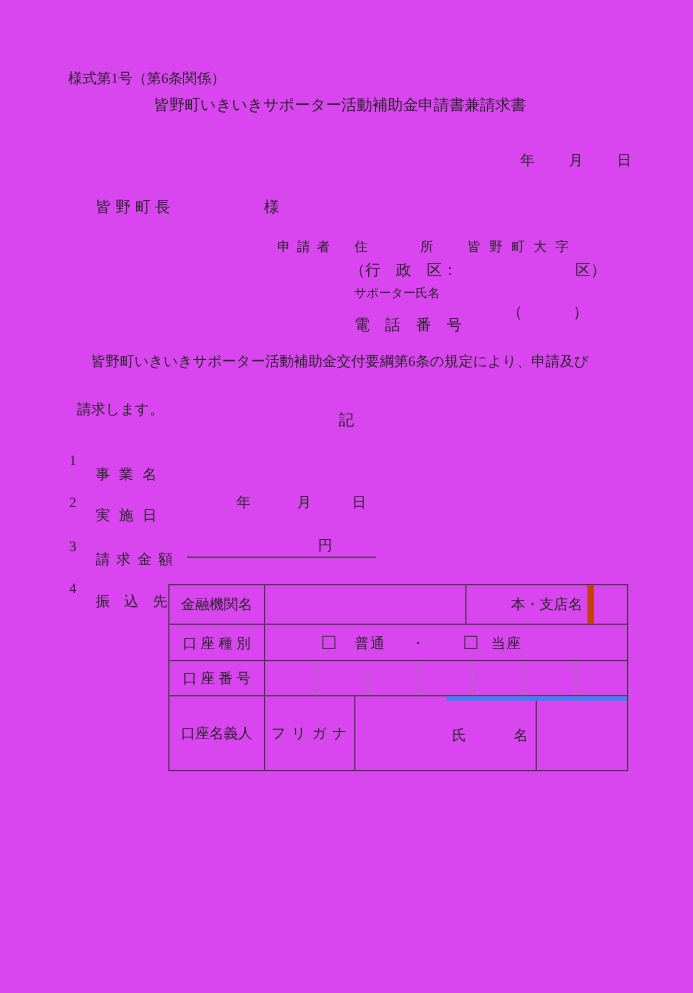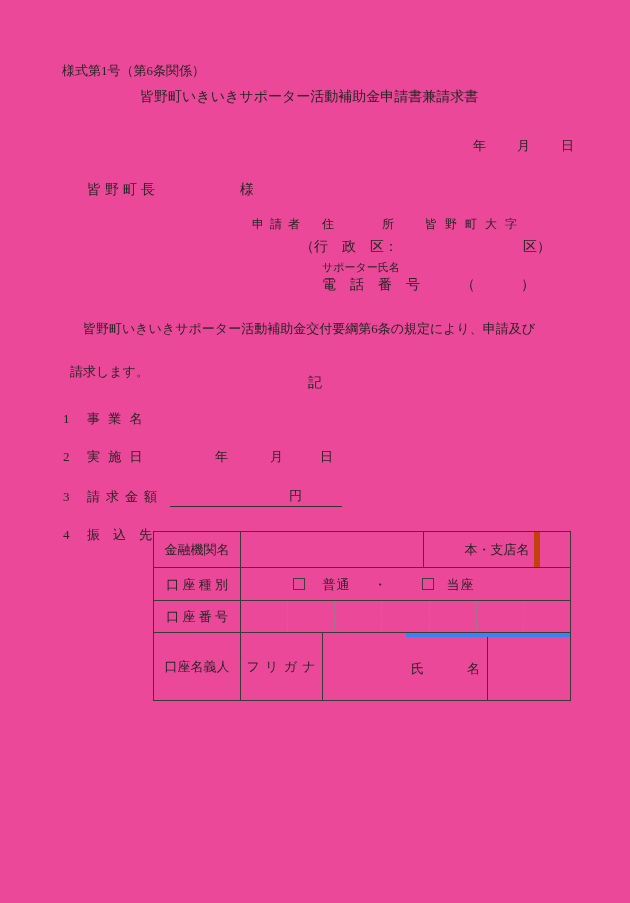--- a/index.html
+++ b/index.html
@@ -1,20 +1,20 @@
 <!DOCTYPE html>
 <html><head>
 <meta charset="utf-8">
 <style>
   * { margin:0; padding:0; box-sizing:border-box; }
   html,body { background:#e8e8e8; }
   .page {
     position:relative;
     width:630px; height:903px;
-    background:#ec4899;
+    background:#d946ef;
     color:#262626;
     font-family:"Liberation Serif","DejaVu Serif",serif;
     font-size:13px;
     line-height:1;
     overflow:hidden;
   }
   .abs { position:absolute; white-space:nowrap; }
 
   .form-number { left:62px; top:64px; }
   .doc-title  { left:140px; top:90px; font-size:14px; }
@@ -24,37 +24,37 @@
   .date-y { left:473px; } .date-m { left:517px; } .date-d { left:561px; }
 
   .addressee-name { left:87px; top:183px; font-size:14px; letter-spacing:4px; }
   .addressee-hon  { left:240px; top:183px; font-size:14px; }
 
   .app-line1 { left:0; top:218px; width:630px; height:18px; font-size:12px;text-decoration:underline; }
   .app-label { position:absolute; left:252px; top:0; letter-spacing:6px; }
   .addr-label { position:absolute; left:322px; top:0; }
   .addr-value { position:absolute; left:425px; top:0; letter-spacing:8px; }
   .app-line2 { left:0; top:240px; width:630px; height:18px; font-size:14px; }
-  .district-prefix { position:absolute; left:300px; top:0; }
+  .district-prefix { position:absolute; left:318px; top:0; }
   .district-suffix { position:absolute; left:523px; top:0; }
   .app-line3 { left:322px; top:262px; font-size:11px; }
   .app-line4 { left:0; top:278px; width:630px; height:18px; font-size:14px; }
-  .phone-label { position:absolute; left:322px; top:0; }
+  .phone-label { position:absolute; left:322px; top:12px; }
   .phone-open  { position:absolute; left:461px; top:0; }
   .phone-close { position:absolute; left:521px; top:0; }
 
   .body-para { left:70px; top:317px; width:505px; line-height:23px; white-space:normal; }
   .body-para .l1 { display:block; text-indent:13px; }
   .body-para .l2 { display:block;margin-top:20px; }
 
   .record-heading { left:0; top:376px; width:630px; text-align:center; font-size:14px; }
 
   .item { left:0; width:630px; height:20px; }
   .item-no    { position:absolute; left:63px; top:0; }
-  .item-label { position:absolute; left:87px; top:0; letter-spacing:2.5px; }
+  .item-label { position:absolute; left:87px; top:12px; letter-spacing:2.5px; }
   .item-business { top:412px; }
   .item-date     { top:450px; }
   .item-amount   { top:490px; }
   .item-transfer { top:528px; }
   .d-y { position:absolute; left:215px; top:0; }
   .d-m { position:absolute; left:270px; top:0; }
   .d-d { position:absolute; left:320px; top:0; }
   .amount-label { letter-spacing:6px; }
   .amount-line {
     position:absolute; left:170px; top:-1px;

